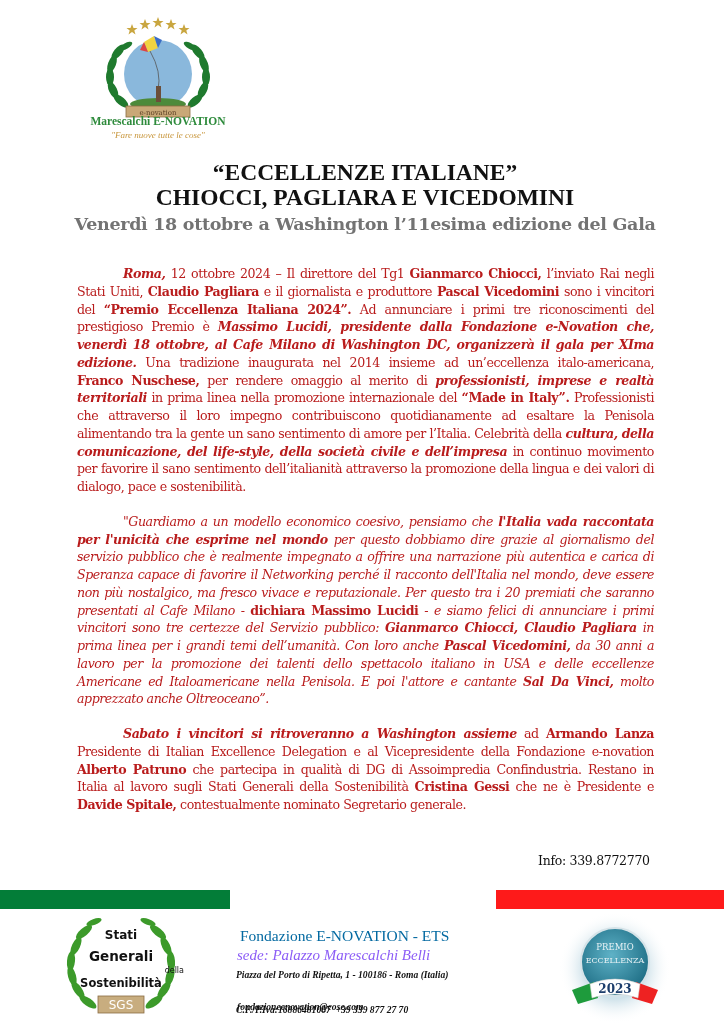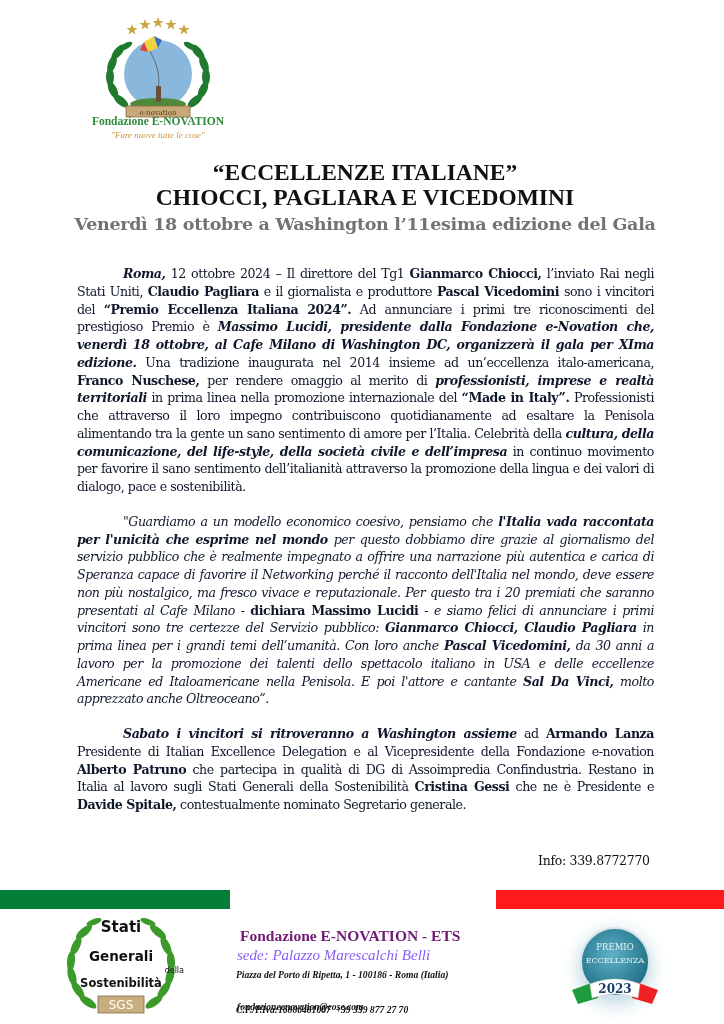--- a/index.html
+++ b/index.html
@@ -30,39 +30,39 @@
   .subtitle {
     left: 60px; top: 212px; width: 610px; text-align: center;
     font-family: "DejaVu Serif", serif; font-weight: bold; font-size: 17.5px; line-height: 24px; color: #737373;
     letter-spacing: -0.3px;
   }
 
   
   .body-text {
     left: 77px; top: 265px; width: 577px;
     font-family: "DejaVu Serif", serif; font-size: 12.6px; line-height: 17.75px;
-    text-align: justify; color: #0f172a; letter-spacing: -0.45px;
+    text-align: justify; color: #b91c1c; letter-spacing: -0.45px;
   }
   .body-text p { margin: 0 0 17px 0; text-indent: 46px; }
   .quote { font-style: italic; }
 
   .info {
     left: 538px; top: 853px; font-family: "DejaVu Serif", serif; font-size: 12.5px; color: #111; letter-spacing: -0.3px;
   }
 
   
   .bar-green { left: 0; top: 890px; width: 230px; height: 19px; background: #037d38; }
   .bar-red { left: 496px; top: 890px; width: 228px; height: 19px; background: #fe1a1a; }
 
   
   .sgs { left: 58px; top: 910px; width: 126px; height: 110px; }
   .sgs-text { position: absolute; left: 0; width: 126px; text-align: center; font-family: "DejaVu Sans", sans-serif; color: #111; }
 
   
-  .foot-name { left: 240px; top: 927px; font-family: "Liberation Serif", serif; font-weight: bold; font-size: 15.5px; color: #701a75; }
+  .foot-name { left: 240px; top: 927px; font-family: "Liberation Serif", serif; font-weight: normal; font-size: 15.5px; color: #0369a1; }
   .foot-sede { left: 237px; top: 947px; font-family: "Liberation Serif", serif; font-style: italic; font-size: 15px; color: #8b5cf6; }
   .foot-addr { left: 236px; top: 969px; font-family: "Liberation Serif", serif; font-style: italic; font-weight: bold; font-size: 9.6px; color: #111; }
   .foot-cf { left: 236px; top: 984px; font-family: "Liberation Serif", serif; font-style: italic; font-weight: bold; font-size: 9.6px; color: #111; margin-top: 20px; }
   .foot-mail { left: 237px; top: 1001px; font-family: "Liberation Serif", serif; font-style: italic; font-weight: bold; font-size: 9.6px; color: #111; }
 
   
   .premio { left: 552px; top: 912px; width: 126px; height: 112px; }
 </style>
 </head>
 <body>
@@ -99,21 +99,21 @@
     <polygon points="56,28 66,22 70,34 60,38" fill="#f1d341"></polygon>
     <polygon points="66,22 70,34 74,26" fill="#3a6cc5"></polygon>
     <polygon points="56,28 60,38 52,36" fill="#d44"></polygon>
     <path d="M62,37 Q74,58 70,76" stroke="#555" stroke-width="0.8" fill="none"></path>
 
     <rect x="68" y="72" width="5" height="16" fill="#6b4e3a"></rect>
 
     <rect x="38" y="92" width="64" height="11" fill="#c9a877" stroke="#8a6b42" stroke-width="0.8"></rect>
     <text x="70" y="100.5" text-anchor="middle" font-size="7" font-family="DejaVu Serif, serif" fill="#5a3d22">e-novation</text>
   </svg>
-  <div class="abs logo-name">Fondazione E-NOVATION</div>
+  <div class="abs logo-name">Marescalchi E-NOVATION</div>
   <div class="abs logo-motto">"Fare nuove tutte le cose"</div>
 </div>
 
 <div class="abs title">
   <div>“ECCELLENZE ITALIANE”</div>
   <div>CHIOCCI, PAGLIARA E VICEDOMINI</div>
 </div>
 <div class="abs subtitle">Venerdì 18 ottobre a Washington l’11esima edizione del Gala</div>
 
 <div class="abs body-text">
@@ -140,21 +140,21 @@
       <ellipse cx="108" cy="36" rx="10" ry="4" transform="rotate(65 108 36)"></ellipse>
       <ellipse cx="113" cy="51" rx="10" ry="4" transform="rotate(85 113 51)"></ellipse>
       <ellipse cx="112" cy="66" rx="10" ry="4" transform="rotate(105 112 66)"></ellipse>
       <ellipse cx="106" cy="80" rx="10" ry="4" transform="rotate(125 106 80)"></ellipse>
       <ellipse cx="96" cy="92" rx="10" ry="4" transform="rotate(145 96 92)"></ellipse>
       <ellipse cx="36" cy="12" rx="8" ry="3" transform="rotate(-20 36 12)"></ellipse>
       <ellipse cx="90" cy="12" rx="8" ry="3" transform="rotate(20 90 12)"></ellipse>
     </g>
     <rect x="40" y="86" width="46" height="17" fill="#c8ad7f" stroke="#8a6b42" stroke-width="0.8"></rect>
   </svg>
-  <div class="sgs-text" style="top:8px;font-size:15px;font-weight:bold;">Stati</div>
+  <div class="sgs-text" style="top:18px;font-size:12px;font-weight:bold;">Stati</div>
   <div class="sgs-text" style="top:38px;font-size:13.5px;font-weight:bold;">Generali</div>
   <div class="sgs-text" style="top:56px;font-size:8px;text-align:right;">della</div>
   <div class="sgs-text" style="top:66px;font-size:11.5px;font-weight:bold;">Sostenibilità</div>
   <div class="sgs-text" style="top:88px;font-size:12px;color:#fff;">SGS</div>
 </div>
 
 <div class="abs foot-name">Fondazione E-NOVATION - ETS</div>
 <div class="abs foot-sede">sede: Palazzo Marescalchi Belli</div>
 <div class="abs foot-addr">Piazza del Porto di Ripetta, 1 - 100186 - Roma (Italia)</div>
 <div class="abs foot-cf" style="white-space:pre;">C.F./P.Iva:16886481007  +39 339 877 27 70</div>

